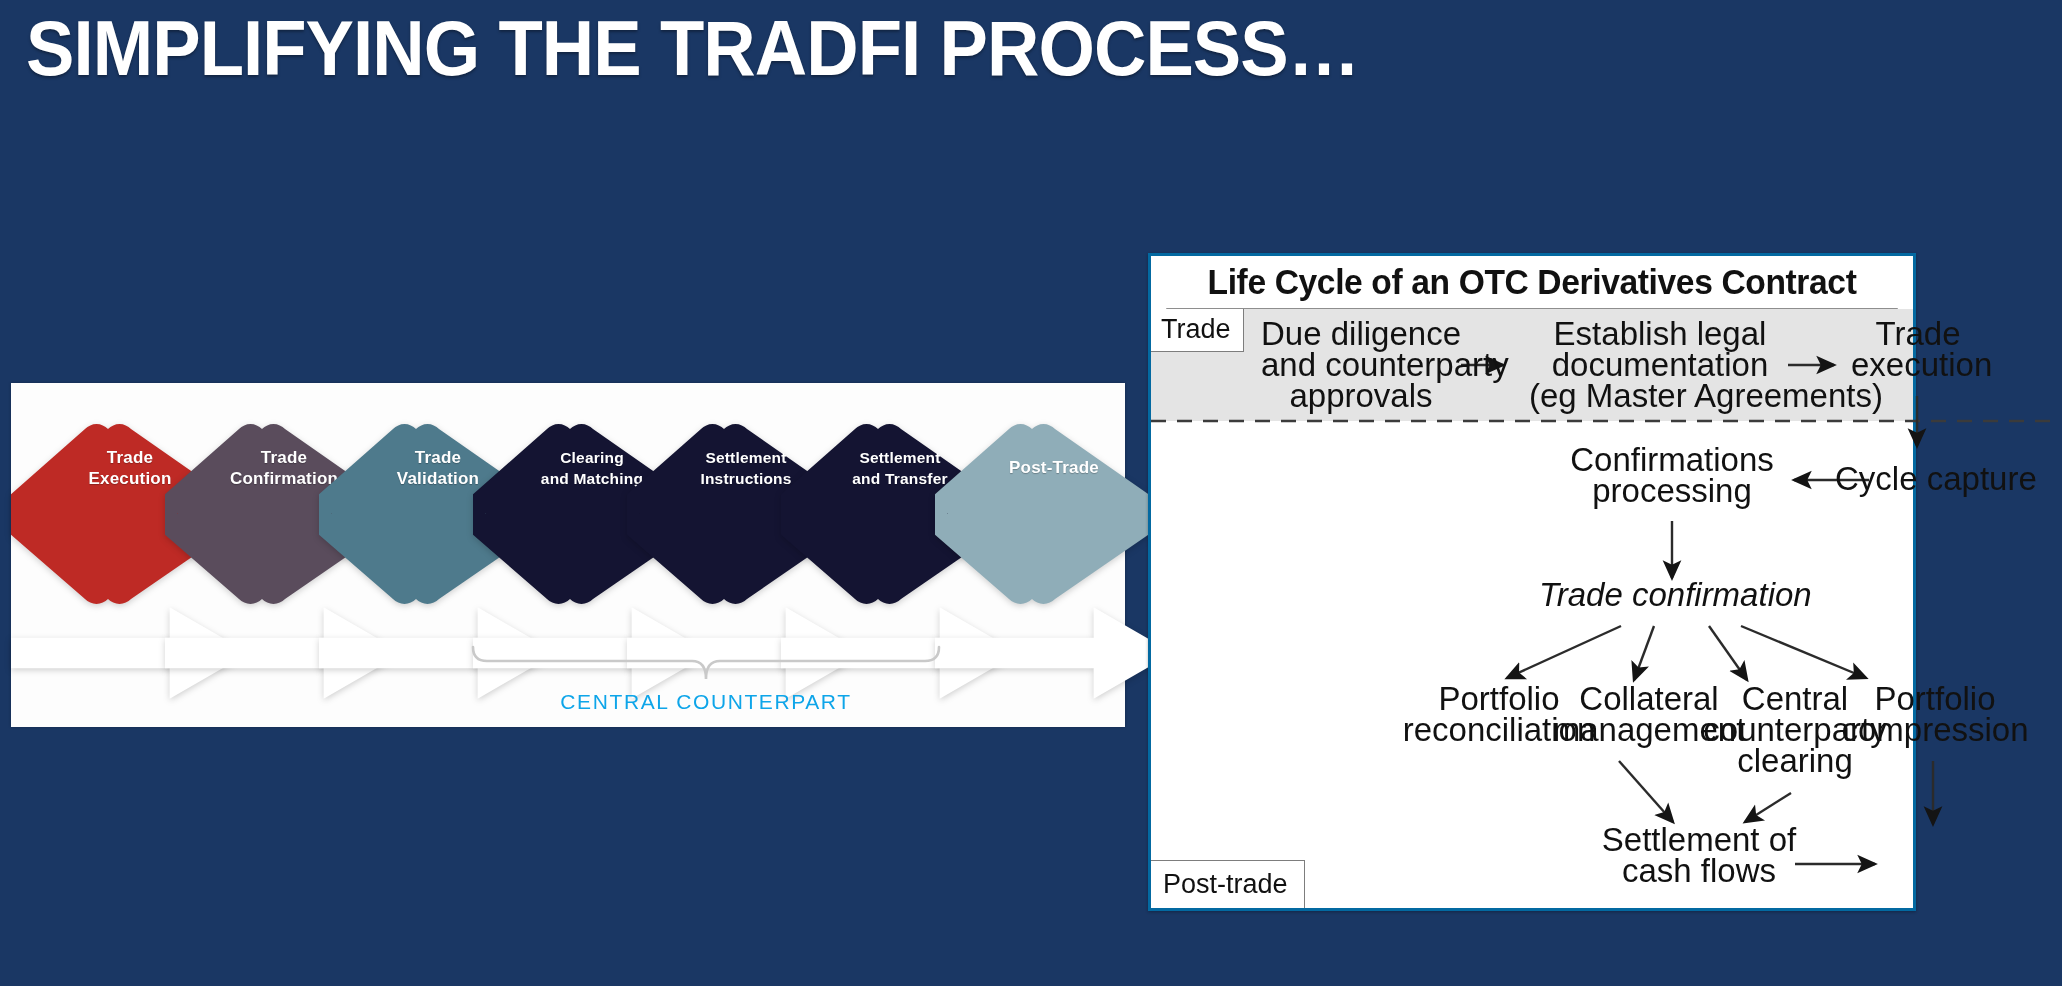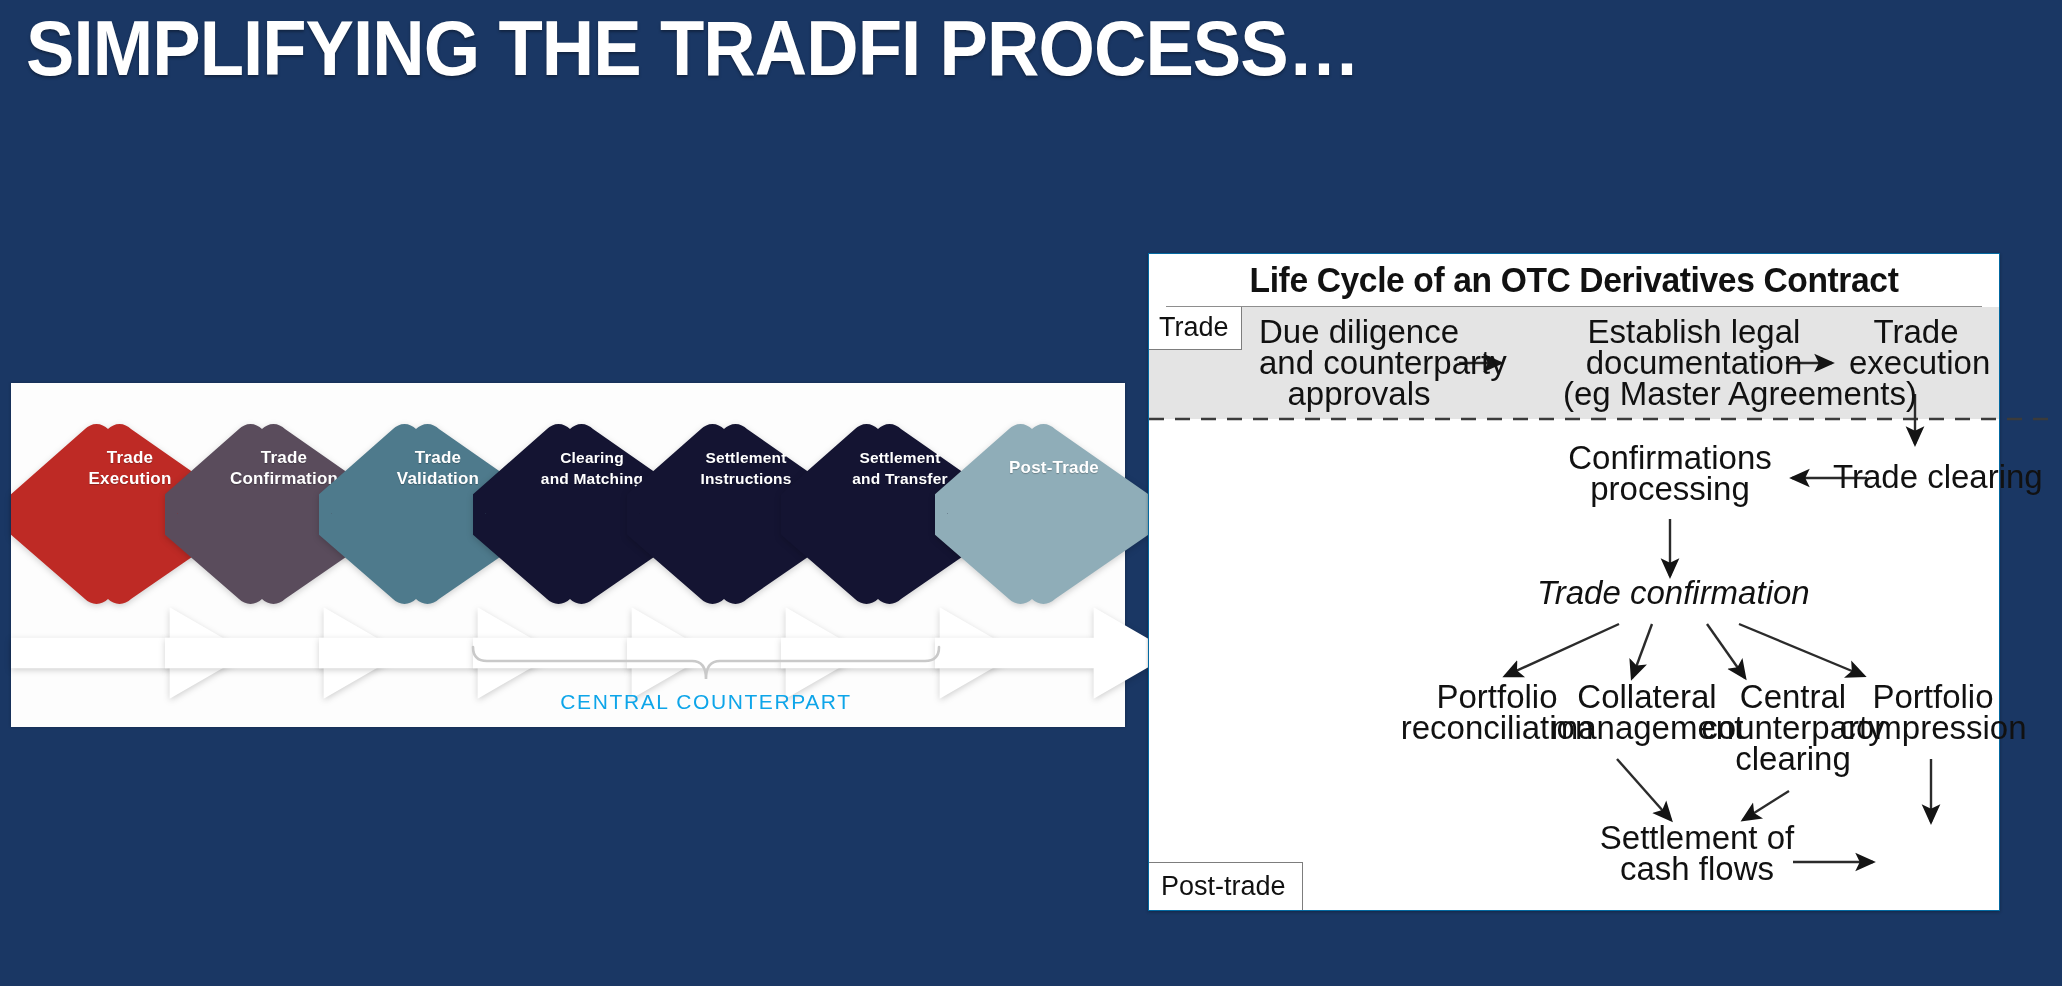--- a/index.html
+++ b/index.html
@@ -49,23 +49,23 @@
   
   #ccp-brace{position:absolute;left:471px;top:645px;width:470px;height:38px;}
   #ccp-caption{
     position:absolute;left:471px;top:690px;width:470px;
     text-align:center;color:#0ea5e9;
     font-size:21px;letter-spacing:1.6px;
   }
 
   
   #otc-panel{
-    position:absolute;left:1148px;top:253px;width:852px;height:658px;
+    position:absolute;left:1148px;top:253px;width:768px;height:658px;
     background:#ffffff;
-    border:1px solid #0369a1;
+    border:3px solid #0369a1;
     box-shadow:0 1px 3px rgba(0,0,0,0.3);
     box-sizing:border-box;
   }
   #otc-title{
     position:absolute;left:0;top:0;width:100%;height:53px;
     background:#ffffff;
     border-bottom:1px solid #8e8e8e;
     box-sizing:border-box;
     display:flex;align-items:center;justify-content:center;
     font-size:35px;font-weight:bold;color:#111;
@@ -230,28 +230,28 @@
 
     <line x1="782" y1="505" x2="782" y2="568" stroke="#2b2b2b" stroke-width="2.4" marker-end="url(#ah)"></line>
 
     <line x1="644" y1="608" x2="724" y2="608" stroke="#2b2b2b" stroke-width="2.4" marker-end="url(#ah)"></line>
   </svg>
 
   <div class="otc-node" style="left:110px;top:62px;width:200px;">Due diligence
 and counterparty
 approvals</div>
 
-  <div class="otc-node" style="left:378px;top:62px;width:262px;margin-left:36px;">Establish legal
+  <div class="otc-node" style="left:378px;top:62px;width:262px;">Establish legal
 documentation
 (eg Master Agreements)</div>
 
   <div class="otc-node" style="left:700px;top:62px;width:134px;">Trade
 execution</div>
 
-  <div class="otc-node" style="left:684px;top:207px;width:196px;">Trade clearing</div>
+  <div class="otc-node" style="left:684px;top:207px;width:196px;">Cycle capture</div>
 
   <div class="otc-node" style="left:418px;top:188px;width:206px;">Confirmations
 processing</div>
 
   <div class="otc-node" style="left:388px;top:323px;width:266px;font-style:italic;">Trade confirmation</div>
 
   <div class="otc-node" style="left:238px;top:427px;width:220px;">Portfolio
 reconciliation</div>
 
   <div class="otc-node" style="left:392px;top:427px;width:212px;text-align:center;">Collateral

